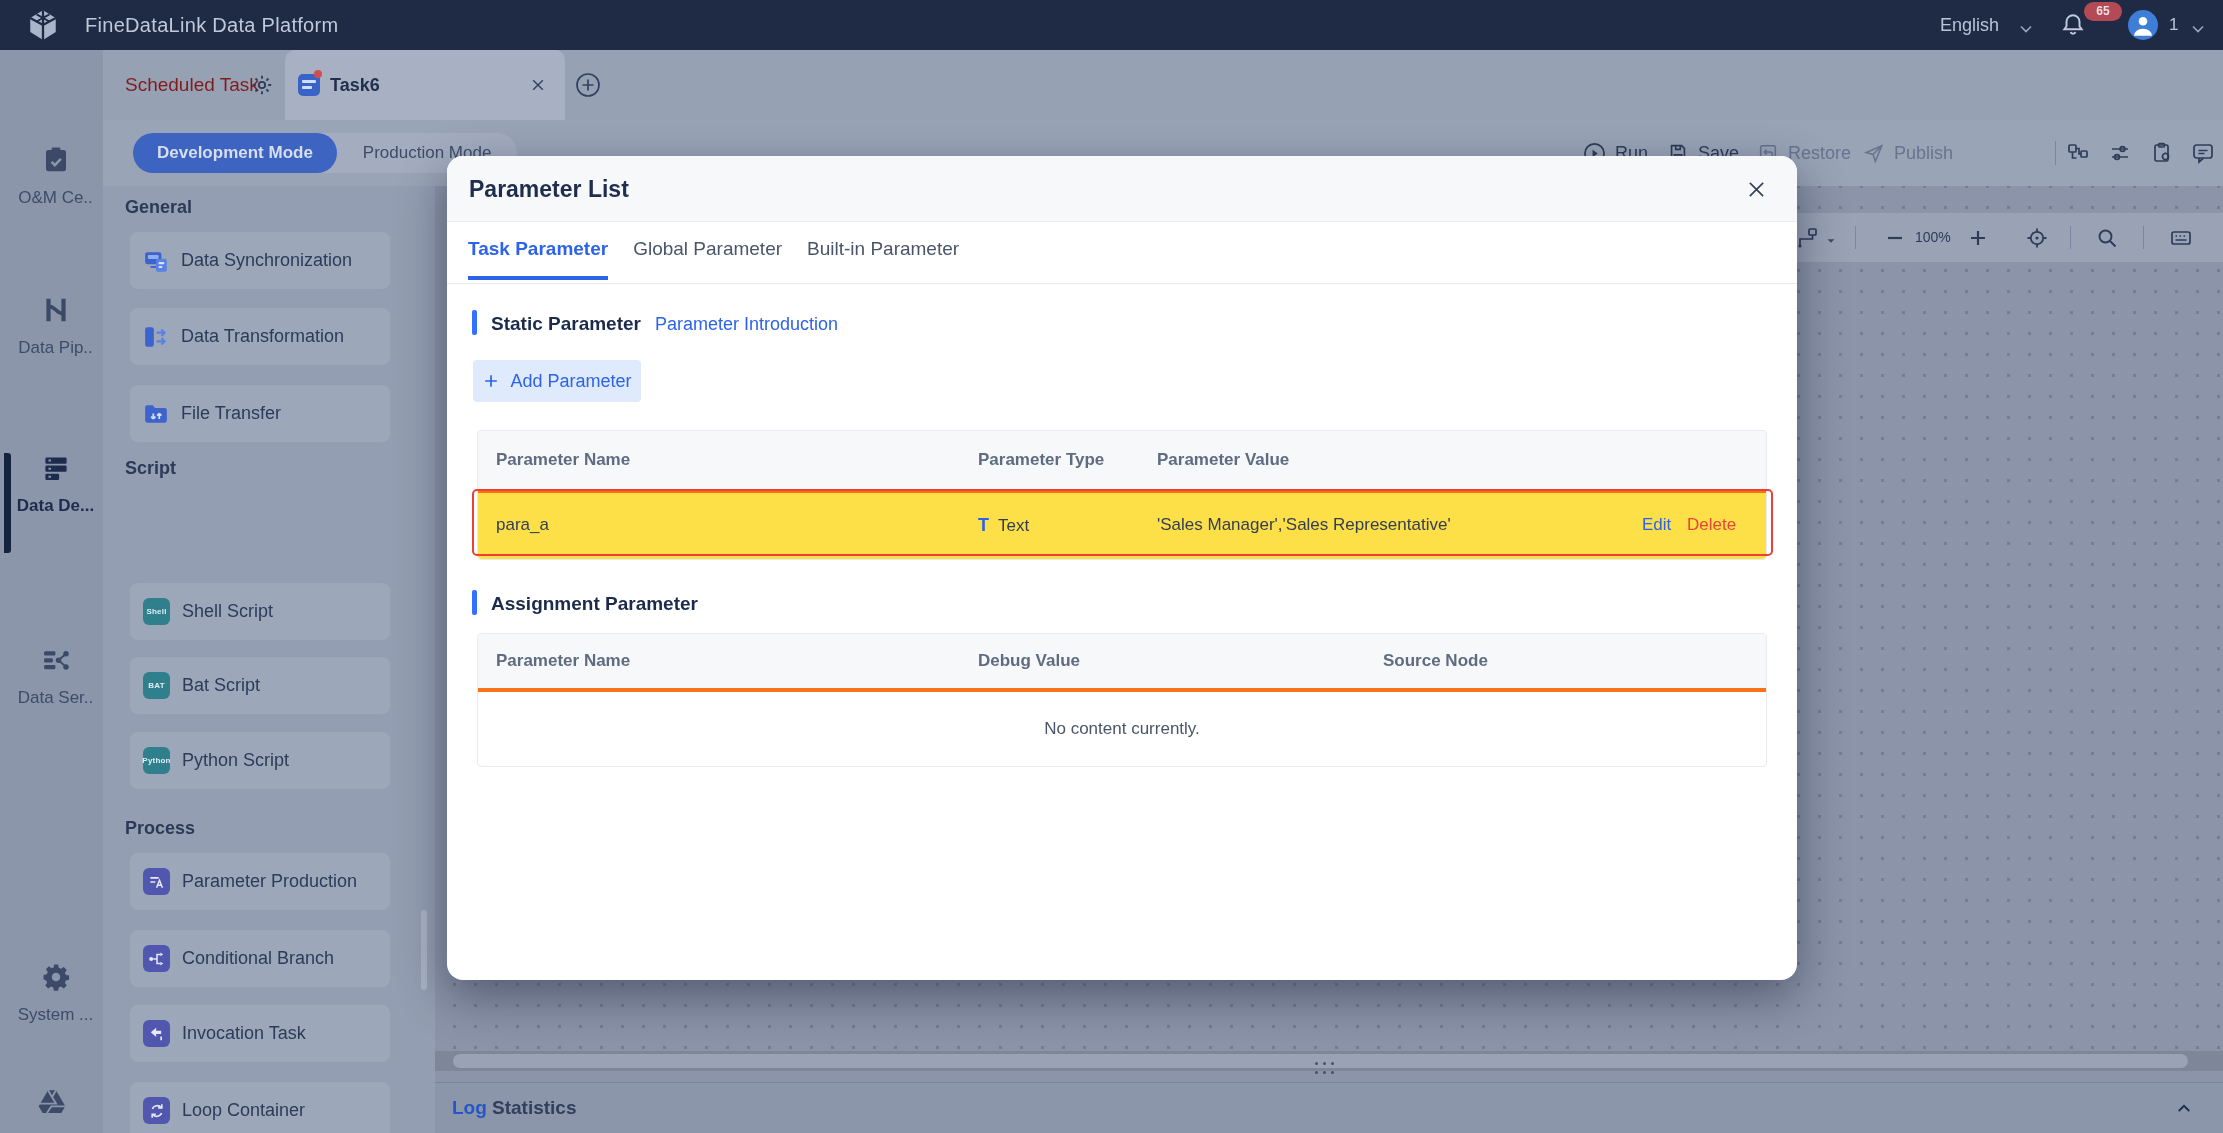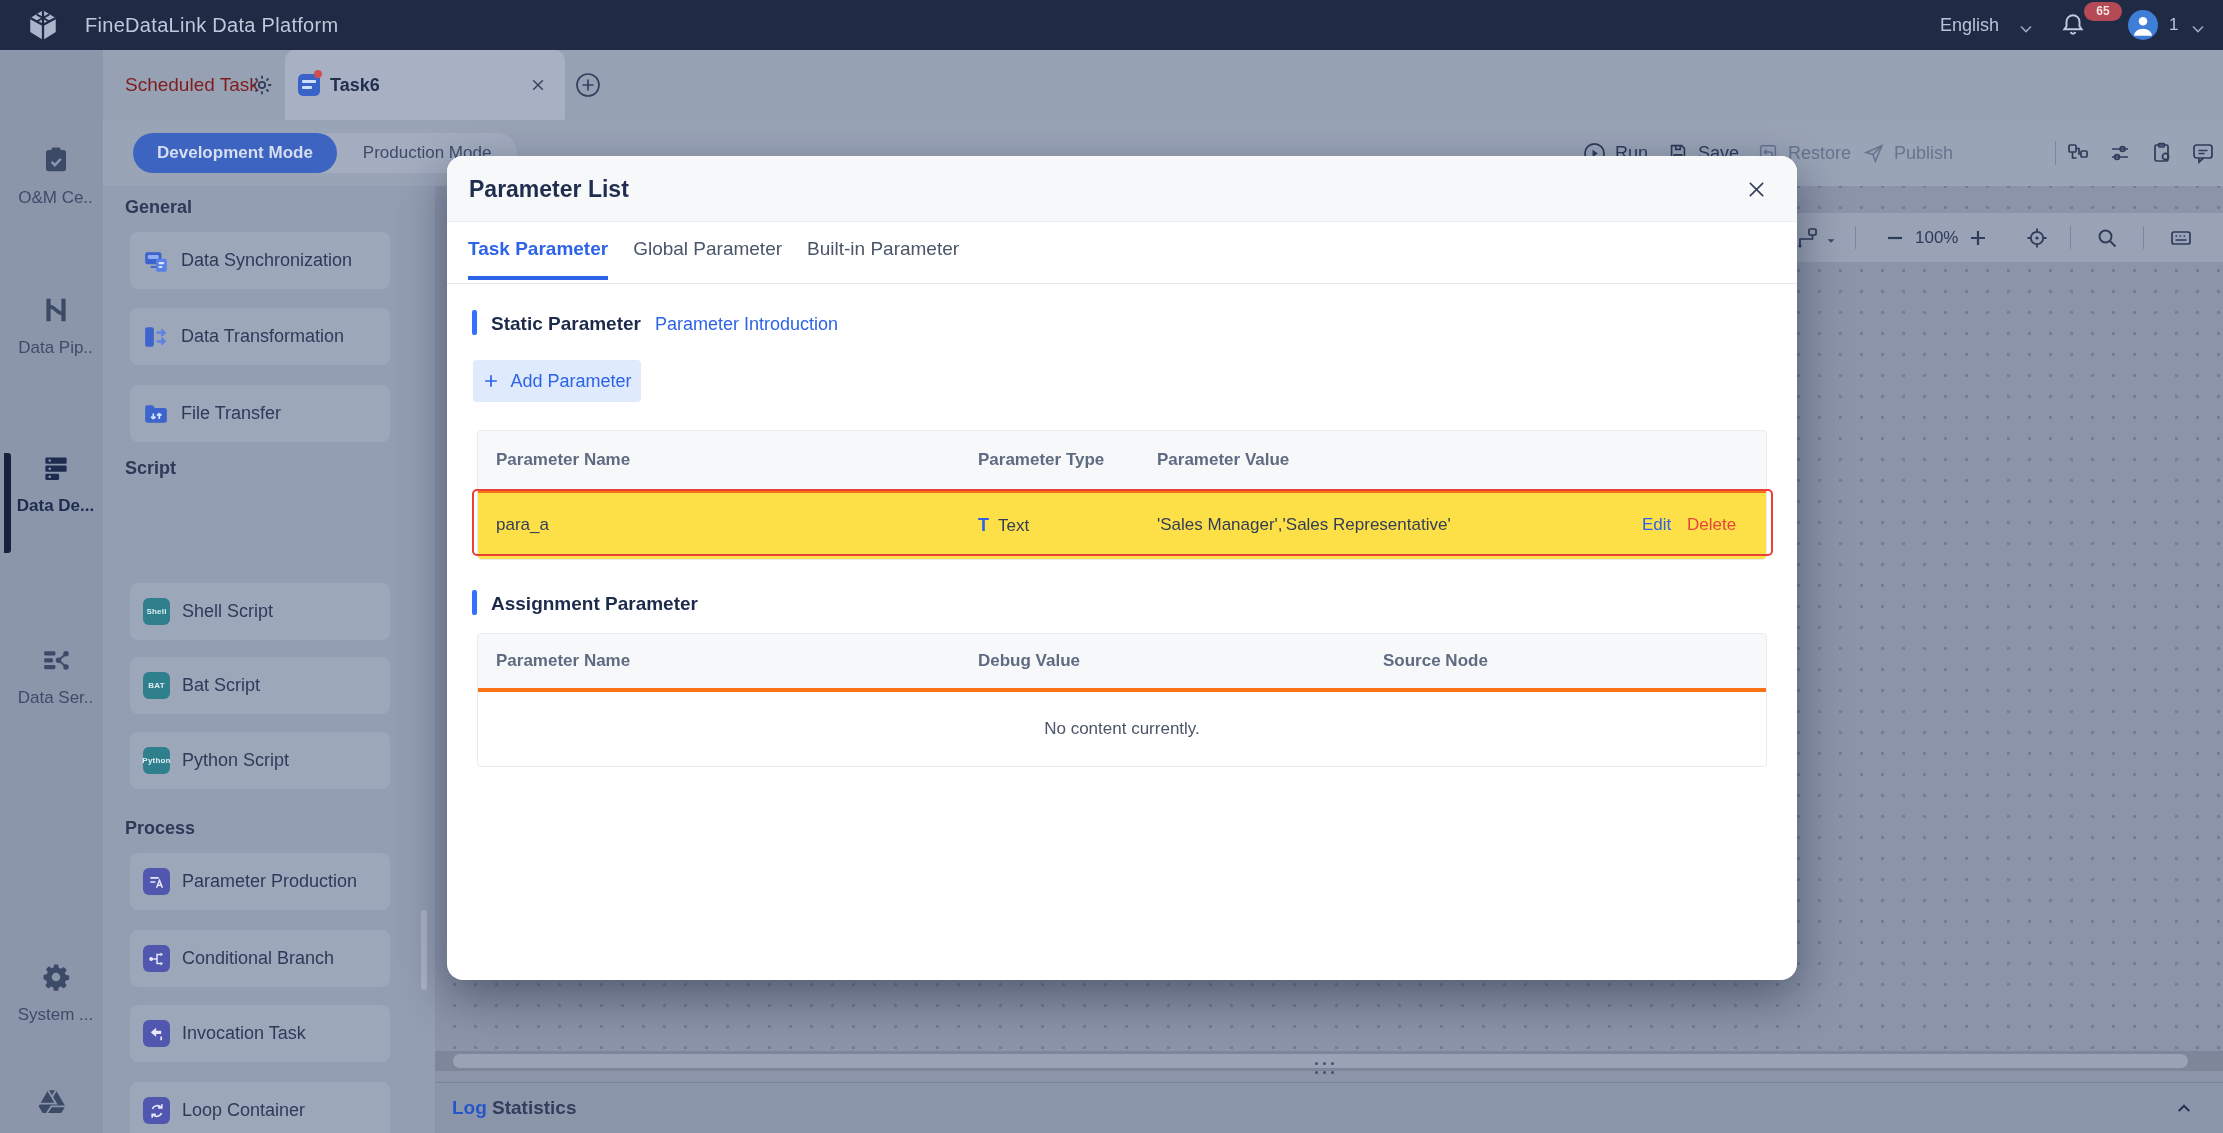--- a/index.html
+++ b/index.html
@@ -70,21 +70,21 @@
   .gicon{width:26px;height:26px;flex:none}
   .pal-scroll{left:318px;top:724px;width:6px;height:80px;border-radius:3px;background:#aab3c5}
 
   
   .canvas{left:435px;top:186px;width:1788px;height:947px;background-color:#8b94a9;
           background-image:radial-gradient(circle,#747e95 1.6px,transparent 1.9px);
           background-size:21px 21px;background-position:9px 11px}
   .zoombar{left:1353px;top:27px;width:435px;height:49px;background:#9aa3b6;border-radius:10px 0 0 10px;color:#2e3c59}
   .zb-sep{top:13px;width:1px;height:23px;background:#7c86a0}
   .zb-icon{width:24px;height:24px;color:#2e3c59}
-  .zb-level{top:0;height:49px;line-height:49px;font-size:17px;color:#2d3b58}
+  .zb-level{top:0;height:49px;line-height:49px;font-size:14px;color:#2d3b58}
 
   
   .hscroll{left:435px;top:1051px;width:1788px;height:20px;background:#7e8799}
   .hthumb{left:18px;top:3px;width:1735px;height:14px;border-radius:7px;background:#9aa3b5}
   .drag-dots{left:1315px;top:1060px;width:22px;height:20px}
   .drag-dots b{position:absolute;width:3px;height:3px;border-radius:50%;background:#46536f}
   .logbar{left:435px;top:1082px;width:1788px;height:51px;background:#8c96aa;border-top:1px solid #7a8499;box-sizing:border-box}
   .log-tab{left:17px;top:0;height:50px;line-height:50px;font-size:19px;font-weight:bold;color:#2456c8}
   .stats-tab{left:57px;top:0;height:50px;line-height:50px;font-size:19px;font-weight:bold;color:#323f5c}
   .collapse{left:1738px;top:16px;width:22px;height:18px;color:#1f2d4d}

